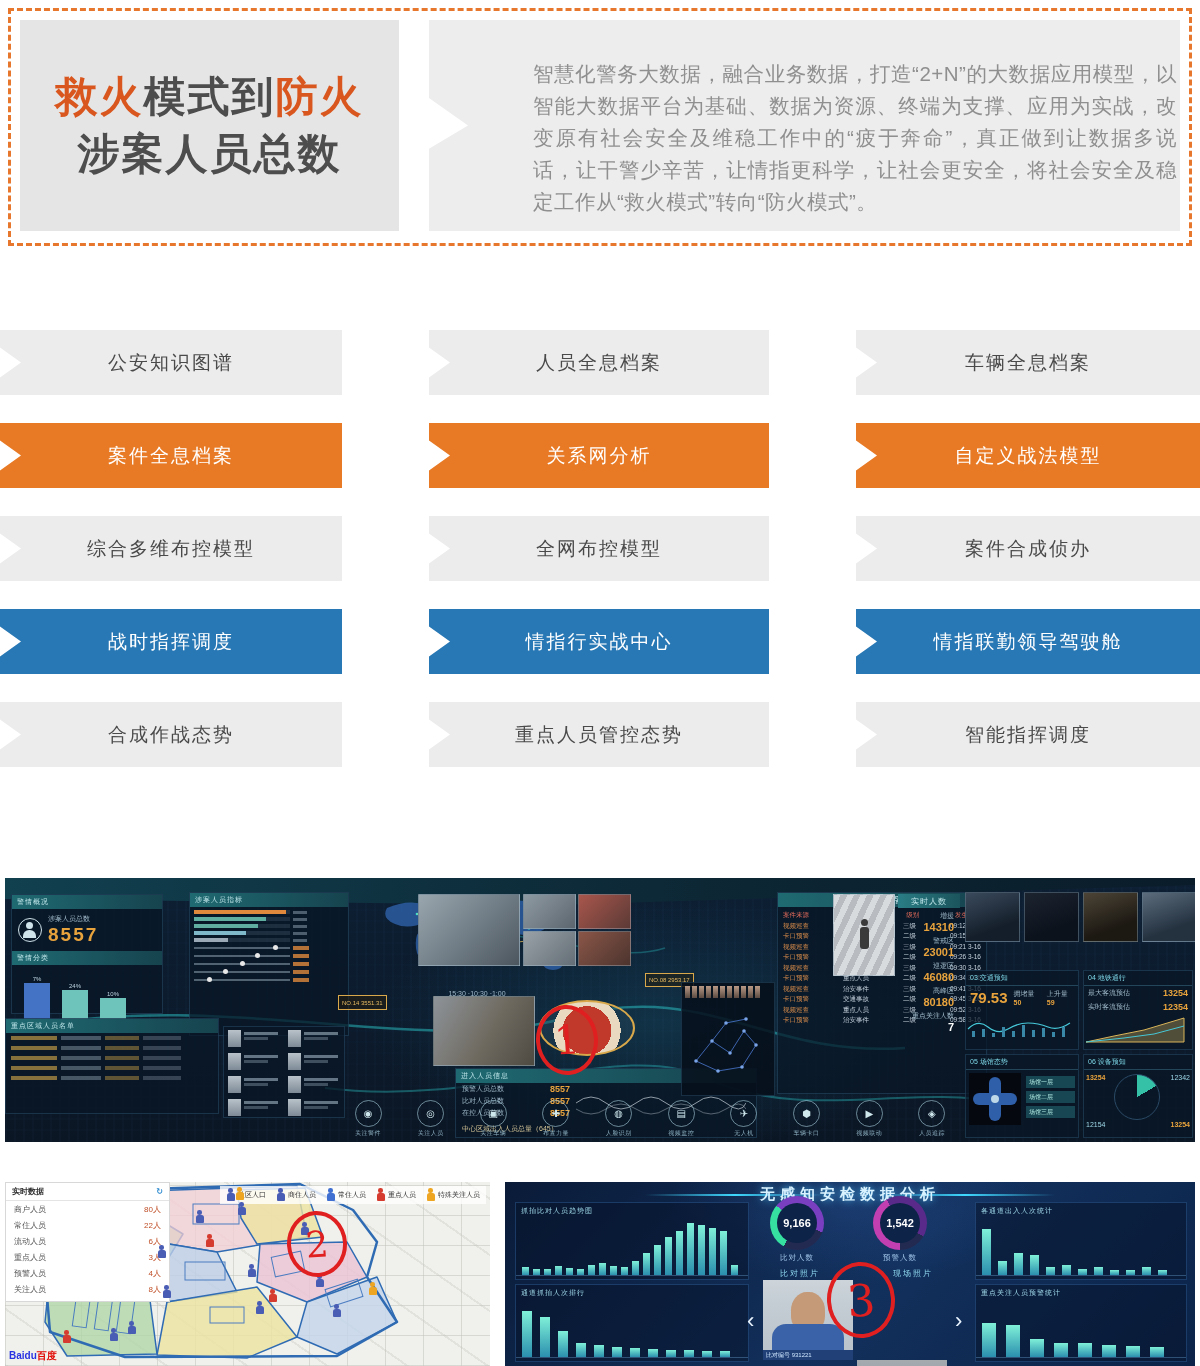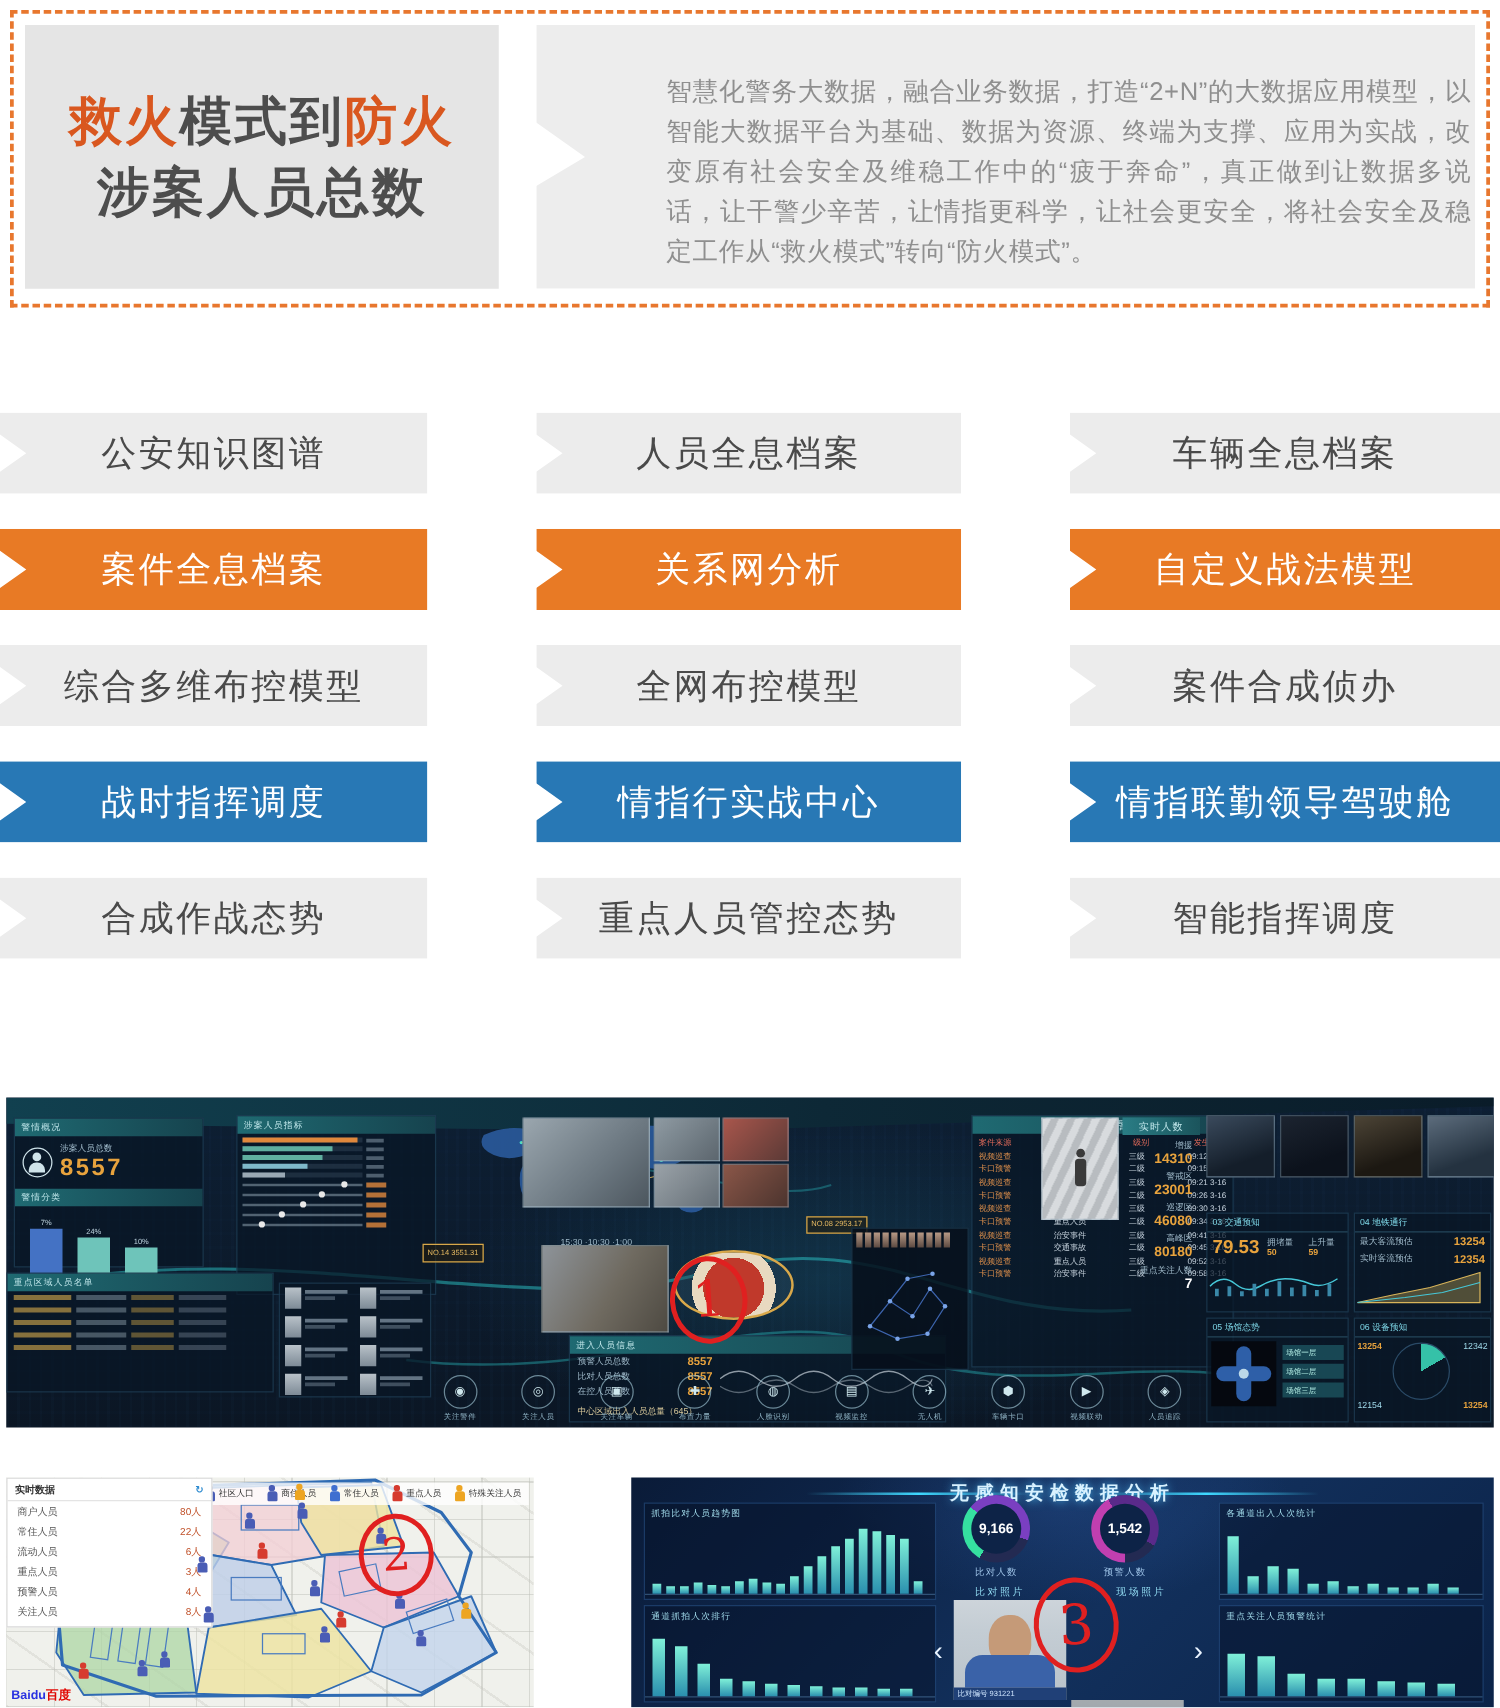--- a/index.html
+++ b/index.html
@@ -14,21 +14,21 @@
   .hero-title{font-size:42px;font-weight:600;color:#4d4d4d;line-height:1.34;letter-spacing:2px;}
   .hero-title .hl{color:#d9571f;}
   .hero-right{left:418px;top:9px;width:751px;height:211px;background:#ededed;
               clip-path:polygon(0 0,100% 0,100% 100%,0 100%,0 61%,39px 50%,0 37%);}
   .hero-par{position:absolute;left:104px;top:38px;width:644px;font-size:20.5px;color:#8f8f8f;
             line-height:1.56;text-align:justify;letter-spacing:.5px;}
 
   
   .brow{left:0;width:1200px;height:65px;}
   .banner{position:absolute;top:0;height:65px;display:flex;align-items:center;justify-content:center;
-          font-size:28px;letter-spacing:2px;font-weight:500;
+          font-size:19px;letter-spacing:2px;font-weight:500;
           clip-path:polygon(0 0,100% 0,100% 100%,0 100%,0 73%,21px 50%,0 27%);}
   .b-gray{background:#ececec;color:#4a4a4a;}
   .b-orange{background:#e87a25;color:#fff;}
   .b-blue{background:#2878b5;color:#fff;}
 
   
   .dash1{left:5px;top:878px;width:1190px;height:264px;background:
      radial-gradient(420px 180px at 55% 55%,rgba(32,120,150,.25),transparent 70%),
      linear-gradient(180deg,#0d1f33,#0c1a2b 60%,#0b1624);overflow:hidden;color:#cfe3ea;}
   .citytex{left:0;top:0;width:100%;height:100%;opacity:.35;background:
@@ -67,21 +67,21 @@
   .trow i{display:block;height:4px;}
   .tag{border:1px solid #d8a84a;color:#e8bb62;font-size:6px;display:flex;align-items:center;
        padding:0 3px;background:rgba(40,30,10,.5);white-space:nowrap;}
   .stat-row{display:flex;flex-direction:column;align-items:flex-end;margin:3px 6px;}
 
   
   .mark{border:4px solid #e02020;border-radius:50%;color:#e02020;display:flex;align-items:center;
         justify-content:center;font-family:"DejaVu Serif",serif;background:transparent;transform:rotate(-4deg);}
 
   
-  .mapbox{left:5px;top:1182px;width:422px;height:184px;background:#f0f1ec;overflow:hidden;}
+  .mapbox{left:5px;top:1182px;width:485px;height:184px;background:#f0f1ec;overflow:hidden;}
   .mapgrid{left:0;top:0;width:100%;height:100%;background:
      repeating-linear-gradient(90deg,rgba(190,192,185,.5) 0 1px,transparent 1px 38px),
      repeating-linear-gradient(0deg,rgba(190,192,185,.5) 0 1px,transparent 1px 30px),
      repeating-linear-gradient(35deg,rgba(205,205,198,.4) 0 2px,transparent 2px 46px);}
   .map-panel{left:0;top:0;width:163px;height:118px;background:#fff;border:1px solid #d8d8d8;font-size:8px;color:#555;}
   .map-panel .ttl{display:flex;justify-content:space-between;align-items:center;padding:3px 6px;
                   border-bottom:1px solid #e4e4e4;color:#333;font-weight:bold;}
   .map-panel .row{display:flex;justify-content:space-between;padding:2.5px 8px;}
   .legend{right:4px;top:4px;display:flex;gap:10px;align-items:center;background:rgba(255,255,255,.8);
           padding:2px 6px;font-size:7px;color:#333;}

